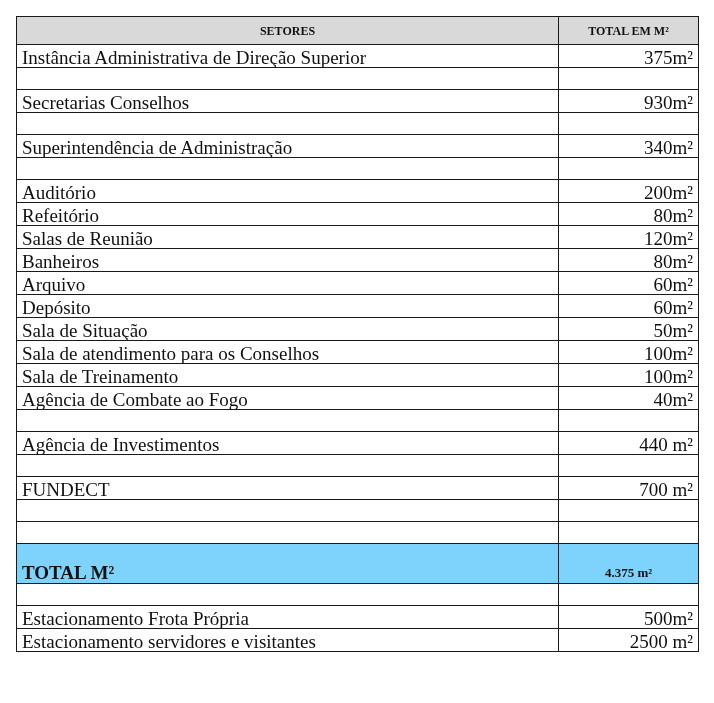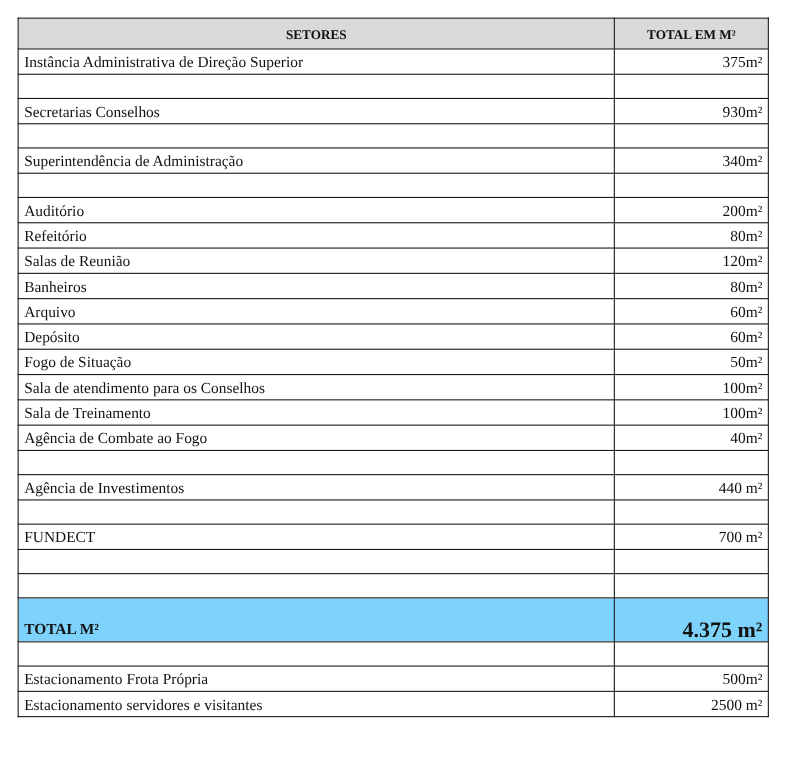--- a/index.html
+++ b/index.html
@@ -2,30 +2,30 @@
 <html><head>
 <meta charset="utf-8">
 <style>
   html, body { margin: 0; padding: 0; background: #ffffff; }
   body { width: 714px; height: 703px; position: relative; overflow: hidden;
          font-family: "Liberation Serif", "DejaVu Serif", serif; color: #111; }
   table { position: absolute; left: 16px; top: 16px; width: 682px;
           border-collapse: collapse; table-layout: fixed; }
   col.c1 { width: 542px; }
   col.c2 { width: 140px; }
-  td, th { border: 1px solid #1a1a1a; padding: 0 5px; font-size: 14px;
+  td, th { border: 1px solid #1a1a1a; padding: 0 5px; font-size: 19px;
            line-height: 18px; vertical-align: bottom; white-space: nowrap; overflow: hidden; }
   th { background: #d9d9d9; font-weight: bold; height: 27px; vertical-align: middle; font-size: 12px; }
   th.h1 { text-align: center; }
   th.h2 { text-align: center; }
   td.val { text-align: right; }
   tr.r-item td { height: 22px; }
   tr.r-blank td { height: 21px; }
   tr.r-total td { background: #7dd3fc; font-weight: bold; height: 38px; vertical-align: bottom; padding-bottom: 1px; }
-  tr.r-total td.val { text-align: right; font-size: 20px; }
+  tr.r-total td.val { text-align: center; font-size: 13px; }
 </style>
 </head>
 <body>
 
 <table>
   <colgroup>
       <col class="c1">
       <col class="c2">
     </colgroup>
   <thead>
@@ -77,21 +77,21 @@
       </tr>
       <tr class="r-item">
         <td>Arquivo</td>
         <td class="val">60m²</td>
       </tr>
       <tr class="r-item">
         <td>Depósito</td>
         <td class="val">60m²</td>
       </tr>
       <tr class="r-item">
-        <td>Fogo de Situação</td>
+        <td>Sala de Situação</td>
         <td class="val">50m²</td>
       </tr>
       <tr class="r-item">
         <td>Sala de atendimento para os Conselhos</td>
         <td class="val">100m²</td>
       </tr>
       <tr class="r-item">
         <td>Sala de Treinamento</td>
         <td class="val">100m²</td>
       </tr>

